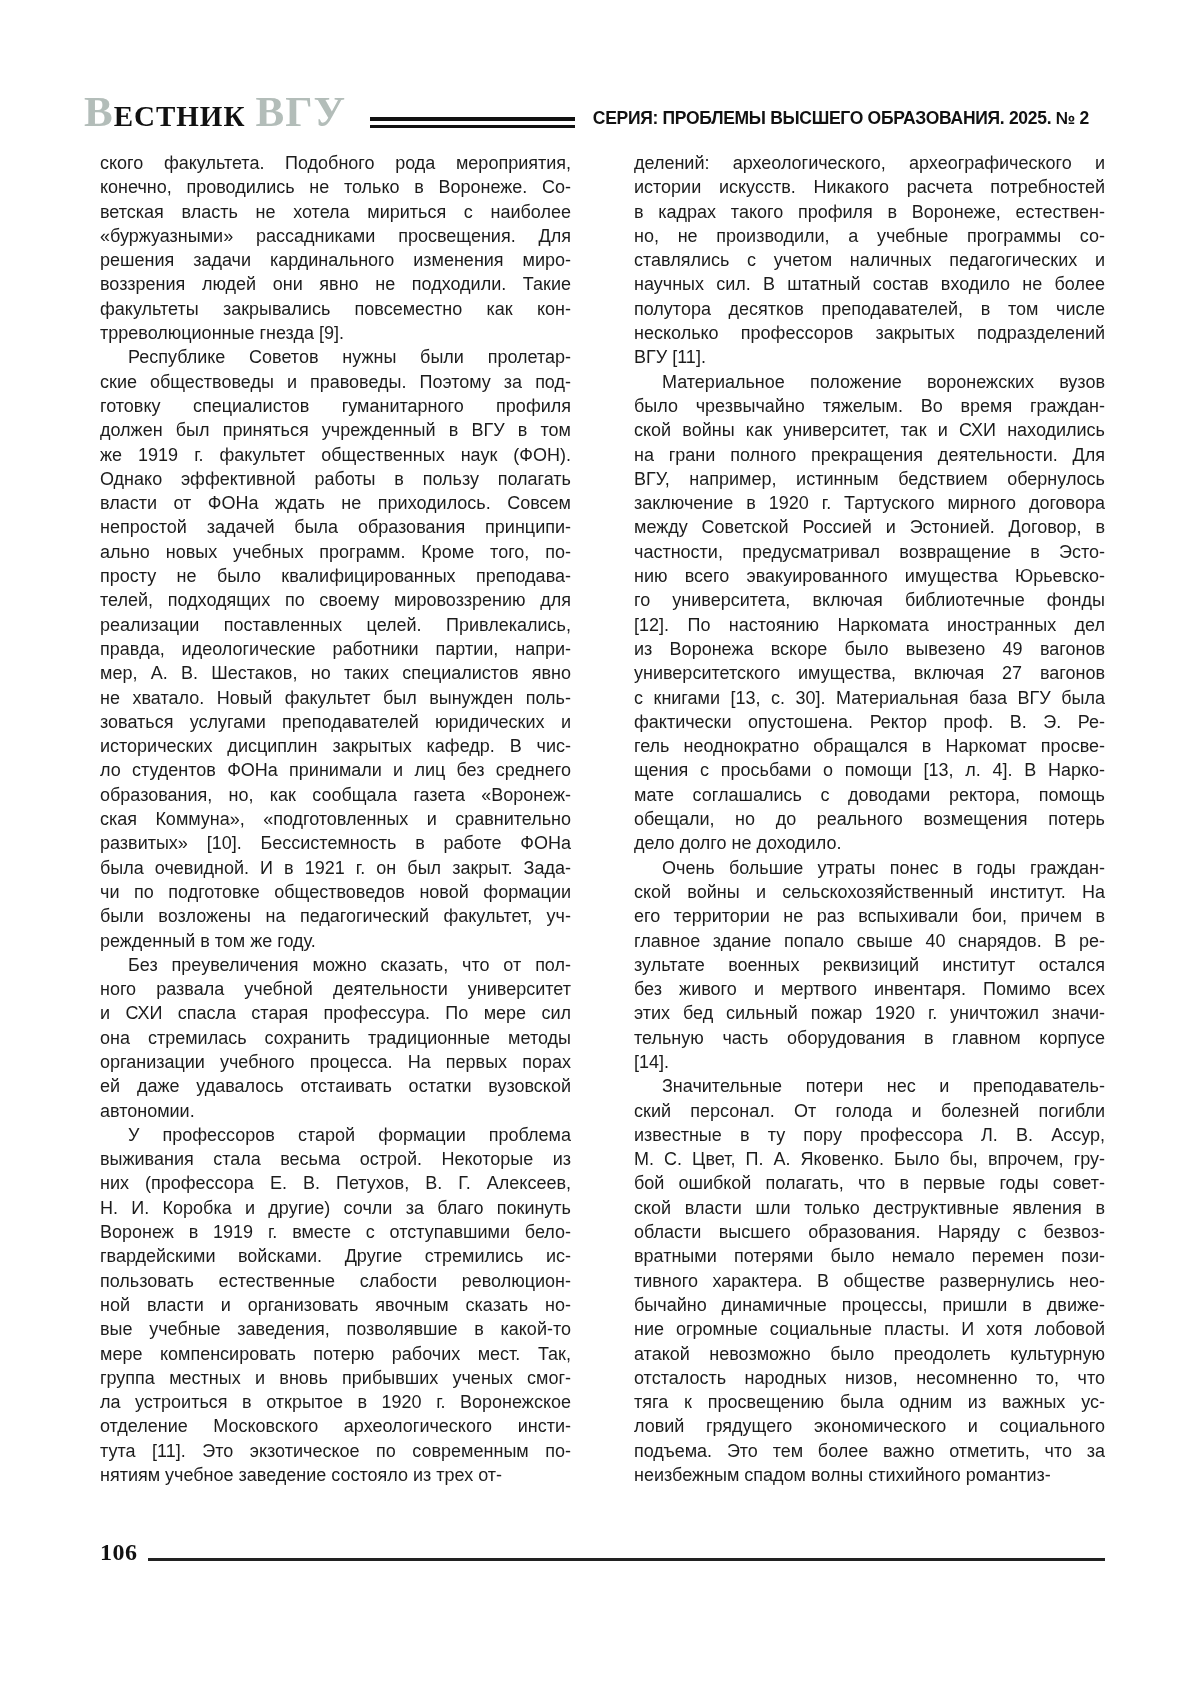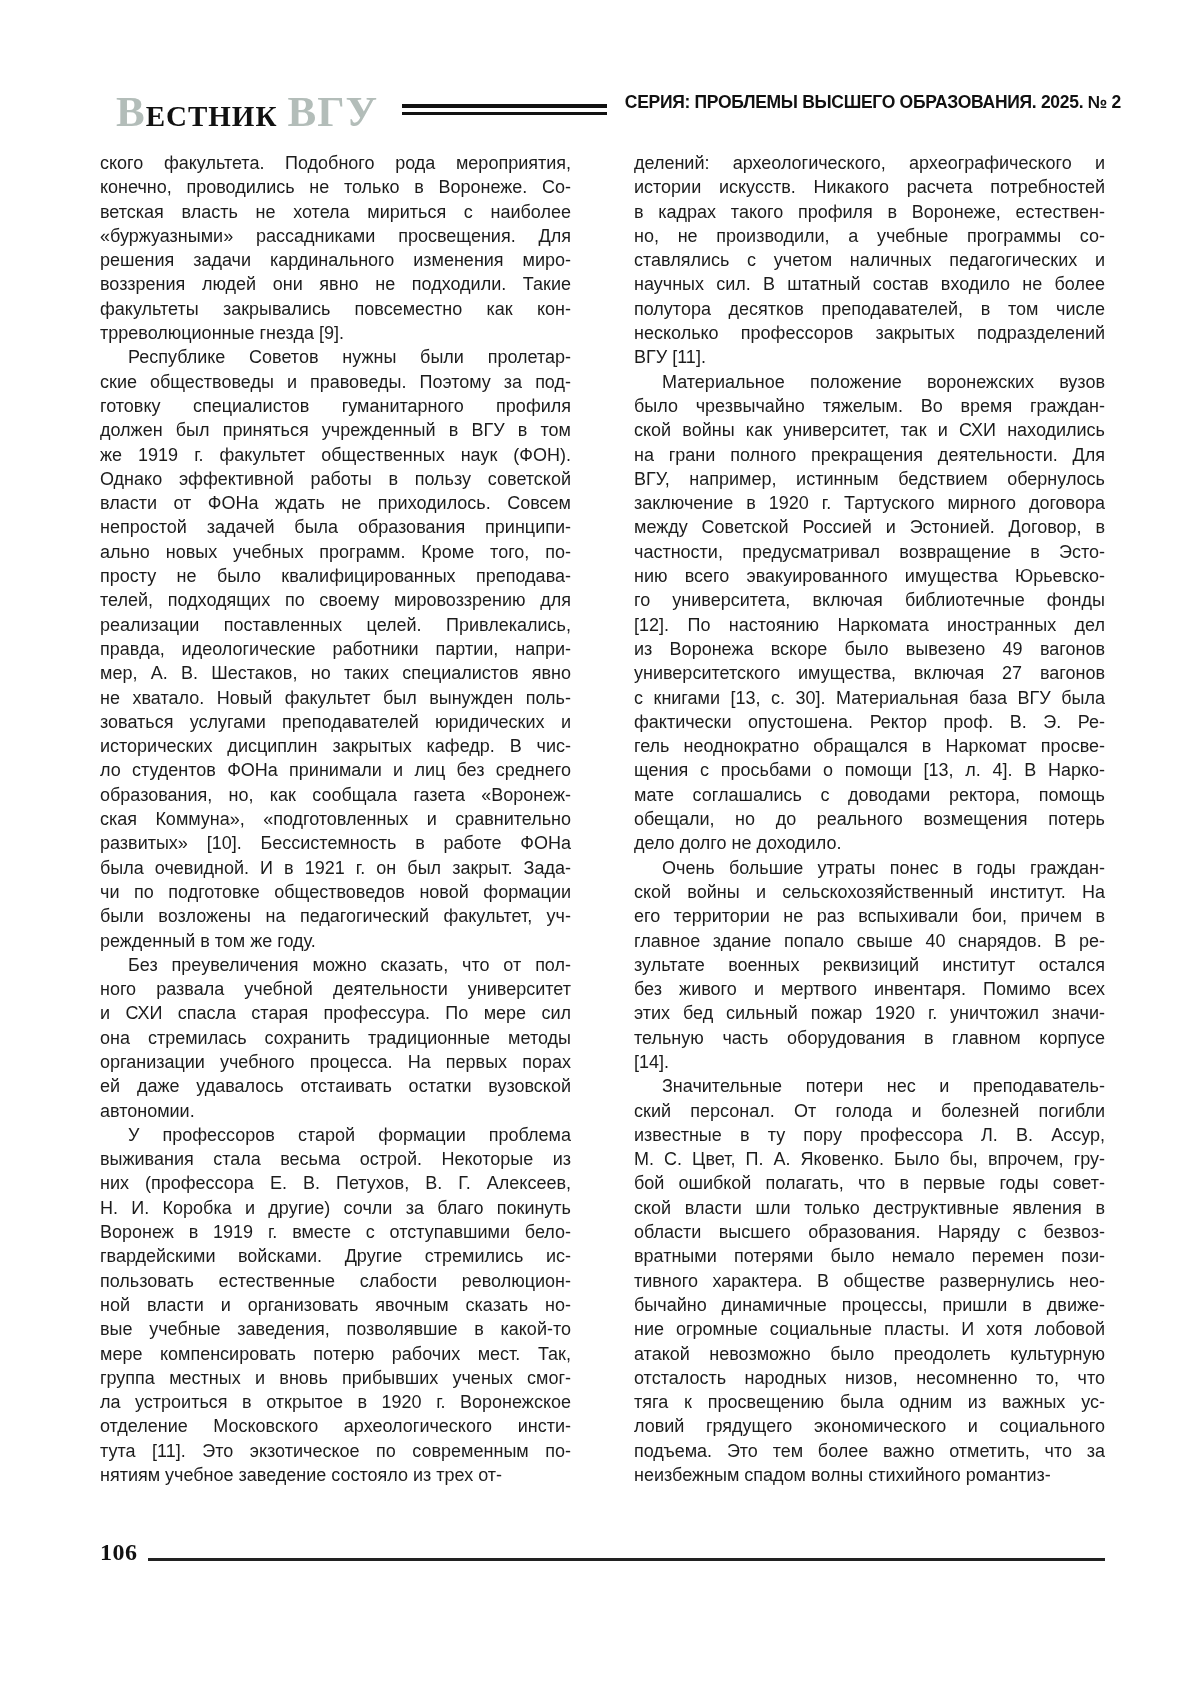--- a/index.html
+++ b/index.html
@@ -2,34 +2,34 @@
 <html lang="ru"><head>
 <meta charset="utf-8">
 <style>
   html,body { margin:0; padding:0; background:#ffffff; }
   .page {
     position:relative; width:1200px; height:1697px; background:#ffffff;
     font-family:"Liberation Sans", sans-serif; overflow:hidden;
   }
   
   .header {
-    position:absolute; left:116px; top:90px; width:1005px;
-    display:flex; align-items:center;gap:18px;
+    position:absolute; left:84px; top:90px; width:1005px;
+    display:flex; align-items:flex-end;gap:18px;
   }
   .logo { font-family:"Liberation Serif", serif; font-weight:bold; white-space:nowrap; line-height:1; letter-spacing:1px; }
   .logo-initial, .logo-acronym { font-size:43px; }
   .logo-rest { font-size:29px; color:#111; }
   .logo-acronym { margin-left:10px; }
   .header-rule {
     flex:1; height:4px; margin:0 0 5px 6px;
     border-top:4px solid #111; border-bottom:3px solid #111;
   }
   .series-title {
     font-weight:bold; font-size:17.5px; letter-spacing:-0.3px;
-    white-space:nowrap; color:#111; margin-bottom:18px;
+    white-space:nowrap; color:#111; margin-bottom:4px;
   }
   
   .columns {
     position:absolute; left:100px; top:151px; width:1005px;
     display:flex; gap:63px; color:#1c1c1c;
   }
   .column { width:480px; font-size:18px; line-height:24.3px; }
   .line { text-align:justify; text-align-last:justify; white-space:normal; }
   .line.last { text-align-last:left; }
   .line.indent { text-indent:28px; }
@@ -68,21 +68,21 @@
           <div class="line">воззрения людей они явно не подходили. Такие</div>
           <div class="line">факультеты закрывались повсеместно как кон-</div>
           <div class="line last">трреволюционные гнезда [9].</div>
         </div>
         <div class="para">
           <div class="line indent">Республике Советов нужны были пролетар-</div>
           <div class="line">ские обществоведы и правоведы. Поэтому за под-</div>
           <div class="line">готовку специалистов гуманитарного профиля</div>
           <div class="line">должен был приняться учрежденный в ВГУ в том</div>
           <div class="line">же 1919 г. факультет общественных наук (ФОН).</div>
-          <div class="line">Однако эффективной работы в пользу советской</div>
+          <div class="line">Однако эффективной работы в пользу полагать</div>
           <div class="line">власти от ФОНа ждать не приходилось. Совсем</div>
           <div class="line">непростой задачей была образования принципи-</div>
           <div class="line">ально новых учебных программ. Кроме того, по-</div>
           <div class="line">просту не было квалифицированных преподава-</div>
           <div class="line">телей, подходящих по своему мировоззрению для</div>
           <div class="line">реализации поставленных целей. Привлекались,</div>
           <div class="line">правда, идеологические работники партии, напри-</div>
           <div class="line">мер, А. В. Шестаков, но таких специалистов явно</div>
           <div class="line">не хватало. Новый факультет был вынужден поль-</div>
           <div class="line">зоваться услугами преподавателей юридических и</div>

